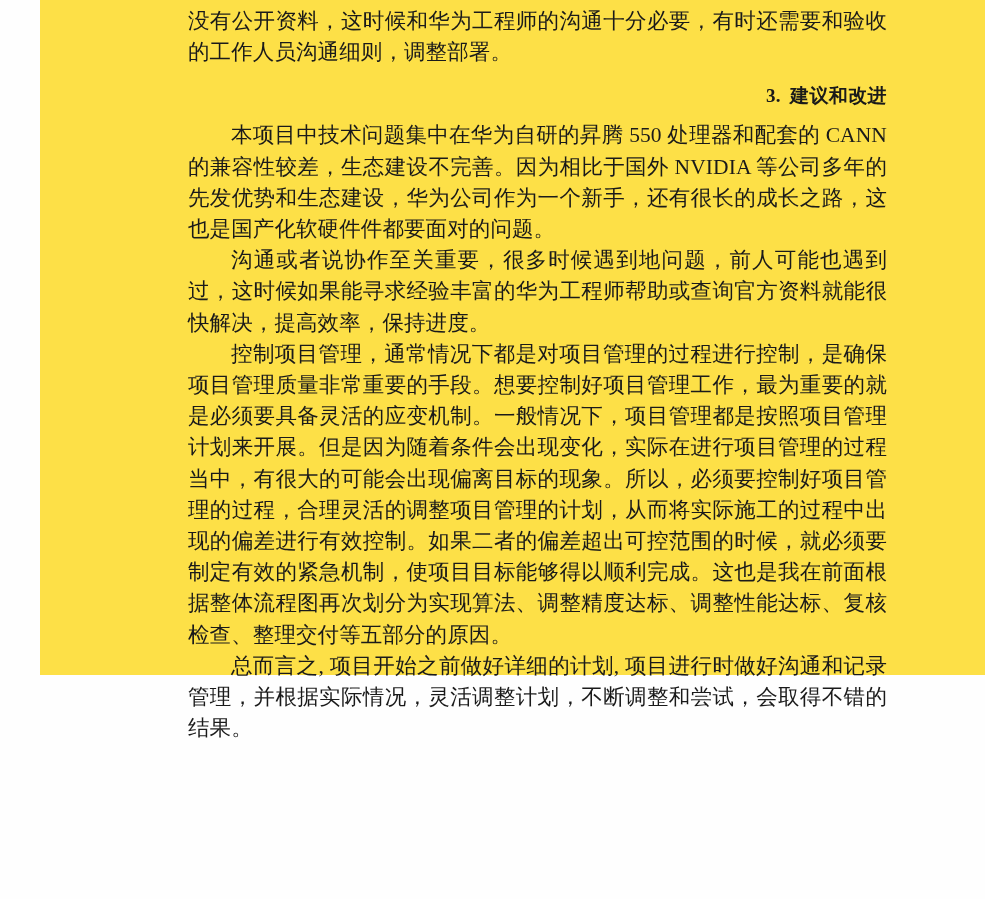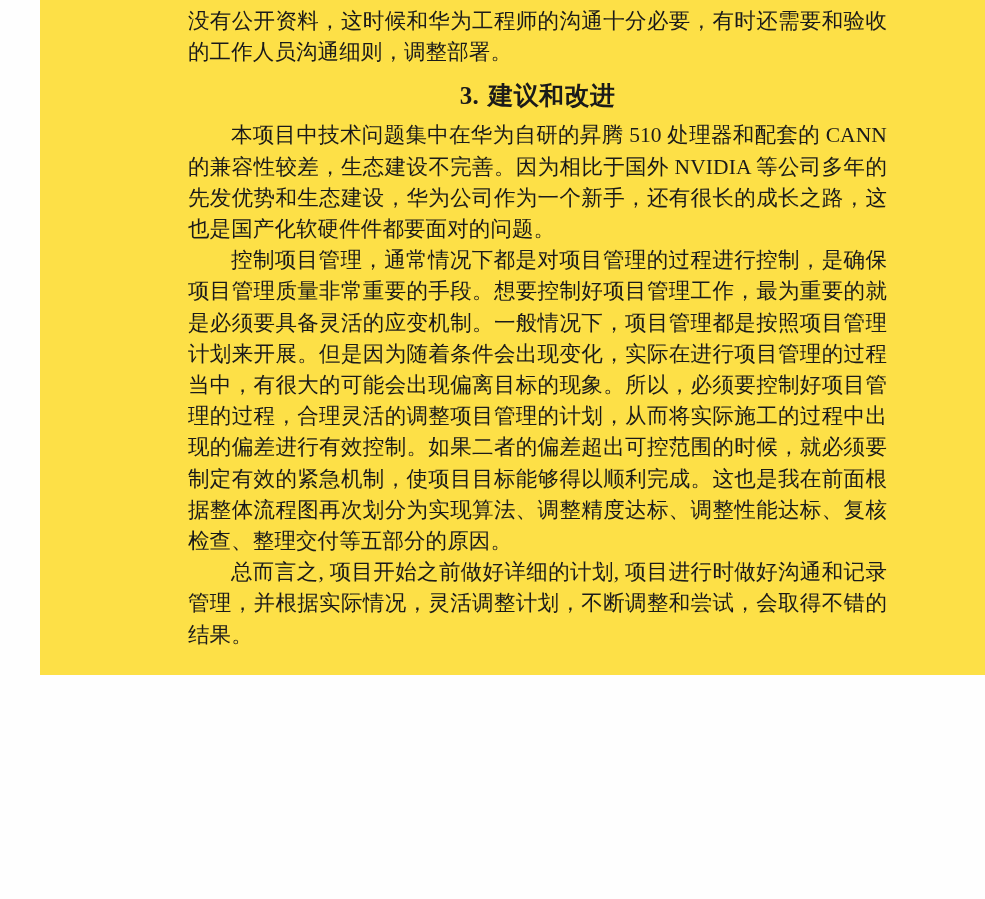--- a/index.html
+++ b/index.html
@@ -54,46 +54,47 @@
     width: 100%;
   }
 
   .para.nostretch::after {
     display: none;
   }
 
   h2.heading {
     margin: 0;
     padding: 12px 0 9px 0;
-    font-size: 25px;
+    font-size: 19px;
     line-height: 31px;
     font-weight: bold;
     font-family: "Liberation Serif", "DejaVu Serif", serif;
-    text-align: center;
+    text-align: right;
     letter-spacing: 0.4px;
   }
 
   h2.heading .num {
     margin-right: 9px;
   }
 </style>
 </head>
 <body>
 
 <div id="page">
   <div id="text-column">
 
     <p class="para nostretch">没有公开资料，这时候和华为工程师的沟通十分必要，有时还需要和验收的工作人员沟通细则，调整部署。</p>
 
     <h2 class="heading">
       <span class="num">3.</span><span>建议和改进</span>
     </h2>
 
-    <p class="para indent nostretch">本项目中技术问题集中在华为自研的昇腾 510 处理器和配套的 CANN 的兼容性较差，生态建设不完善。因为相比于国外 NVIDIA 等公司多年的先发优势和生态建设，华为公司作为一个新手，还有很长的成长之路，这也是国产化软硬件件都要面对的问题。</p>
+    <p class="para indent nostretch">本项目中技术问题集中在华为自研的昇腾 550 处理器和配套的 CANN 的兼容性较差，生态建设不完善。因为相比于国外 NVIDIA 等公司多年的先发优势和生态建设，华为公司作为一个新手，还有很长的成长之路，这也是国产化软硬件件都要面对的问题。</p>
 
 
+    <p class="para indent nostretch">沟通或者说协作至关重要，很多时候遇到地问题，前人可能也遇到过，这时候如果能寻求经验丰富的华为工程师帮助或查询官方资料就能很快解决，提高效率，保持进度。</p>
 
     <p class="para indent nostretch">控制项目管理，通常情况下都是对项目管理的过程进行控制，是确保项目管理质量非常重要的手段。想要控制好项目管理工作，最为重要的就是必须要具备灵活的应变机制。一般情况下，项目管理都是按照项目管理计划来开展。但是因为随着条件会出现变化，实际在进行项目管理的过程当中，有很大的可能会出现偏离目标的现象。所以，必须要控制好项目管理的过程，合理灵活的调整项目管理的计划，从而将实际施工的过程中出现的偏差进行有效控制。如果二者的偏差超出可控范围的时候，就必须要制定有效的紧急机制，使项目目标能够得以顺利完成。这也是我在前面根据整体流程图再次划分为实现算法、调整精度达标、调整性能达标、复核检查、整理交付等五部分的原因。</p>
 
     <p class="para indent nostretch">总而言之, 项目开始之前做好详细的计划, 项目进行时做好沟通和记录管理，并根据实际情况，灵活调整计划，不断调整和尝试，会取得不错的结果。</p>
 
   </div>
 </div>
 
 </body></html>

